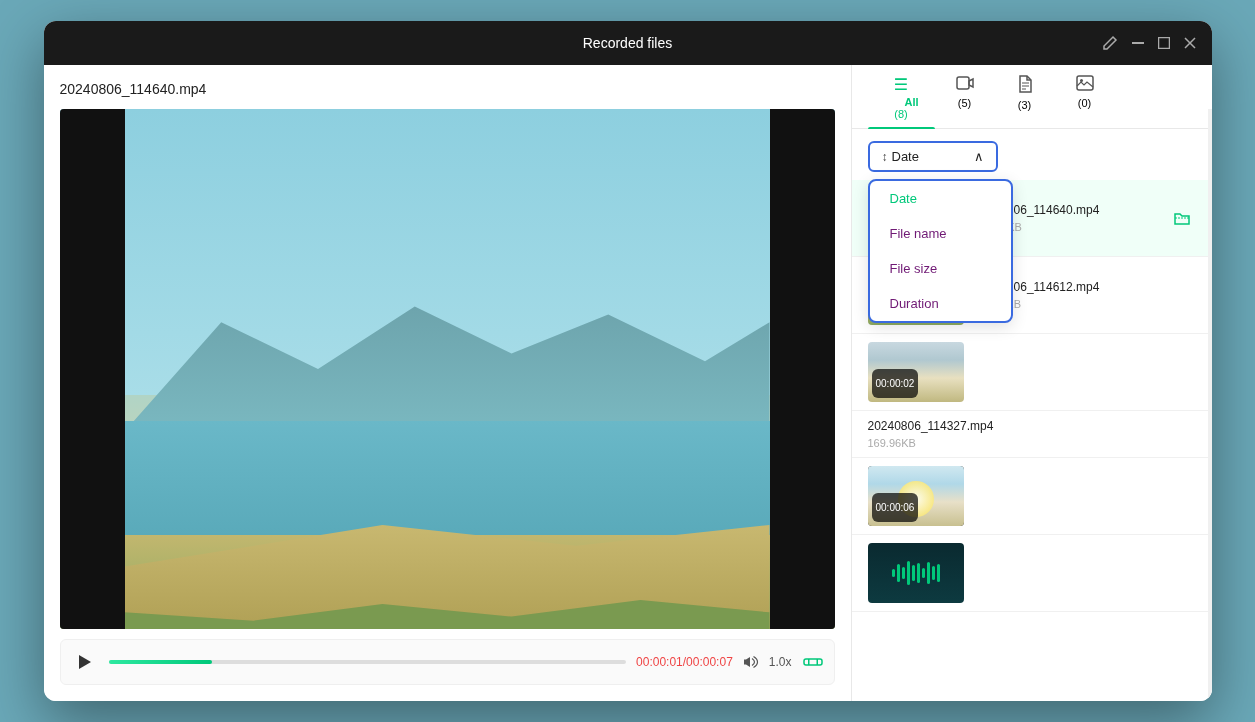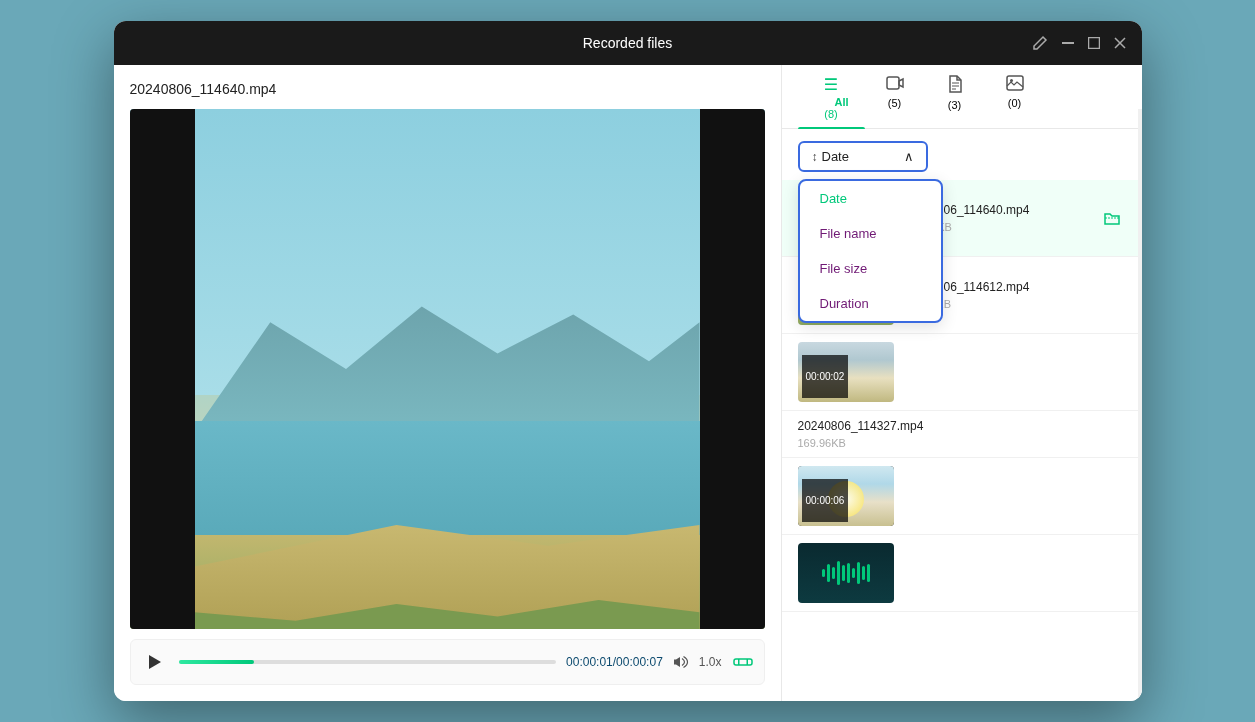--- a/index.html
+++ b/index.html
@@ -6,21 +6,21 @@
     body {
       background: #6aa8b8;
       display: flex;
       align-items: center;
       justify-content: center;
       width: 1255px;
       height: 722px;
       font-family: -apple-system, BlinkMacSystemFont, 'Segoe UI', sans-serif;
     }
     .window {
-      width: 1028px;
+      width: 1168px;
       height: 680px;
       background: #ffffff;
       border-radius: 12px;
       overflow: hidden;
       display: flex;
       flex-direction: column;
       box-shadow: 0 20px 60px rgba(0,0,0,0.4);
     }
     .titlebar {
       background: #1a1a1a;
@@ -176,21 +176,21 @@
       position: relative;
     }
     .progress-fill {
       height: 100%;
       background: linear-gradient(90deg, #2ee8a0, #00c87a);
       border-radius: 2px;
       width: 20%;
     }
     .time-display {
       font-size: 12px;
-      color: #0c4a6e;
+      color: #ef4444;
       white-space: nowrap;
     }
     .volume-btn {
       display: flex;
       align-items: center;
       color: #555;
       font-size: 14px;
       cursor: pointer;
       background: none;
       border: none;
@@ -362,22 +362,22 @@
       background: #00c87a;
       border-radius: 2px;
     }
     .thumb-duration {
       position: absolute;
       bottom: 4px;
       left: 4px;
       background: rgba(0,0,0,0.7);
       color: #fff;
       font-size: 10px;
-      padding: 16px 4px;
-      border-radius: 0;
+      padding: 9px 4px;
+      border-radius: 6px;
     }
     .file-info {
       flex: 1;
       min-width: 0;
     }
     .file-name {
       font-size: 12px;
       font-weight: 500;
       color: #222;
       white-space: nowrap;

